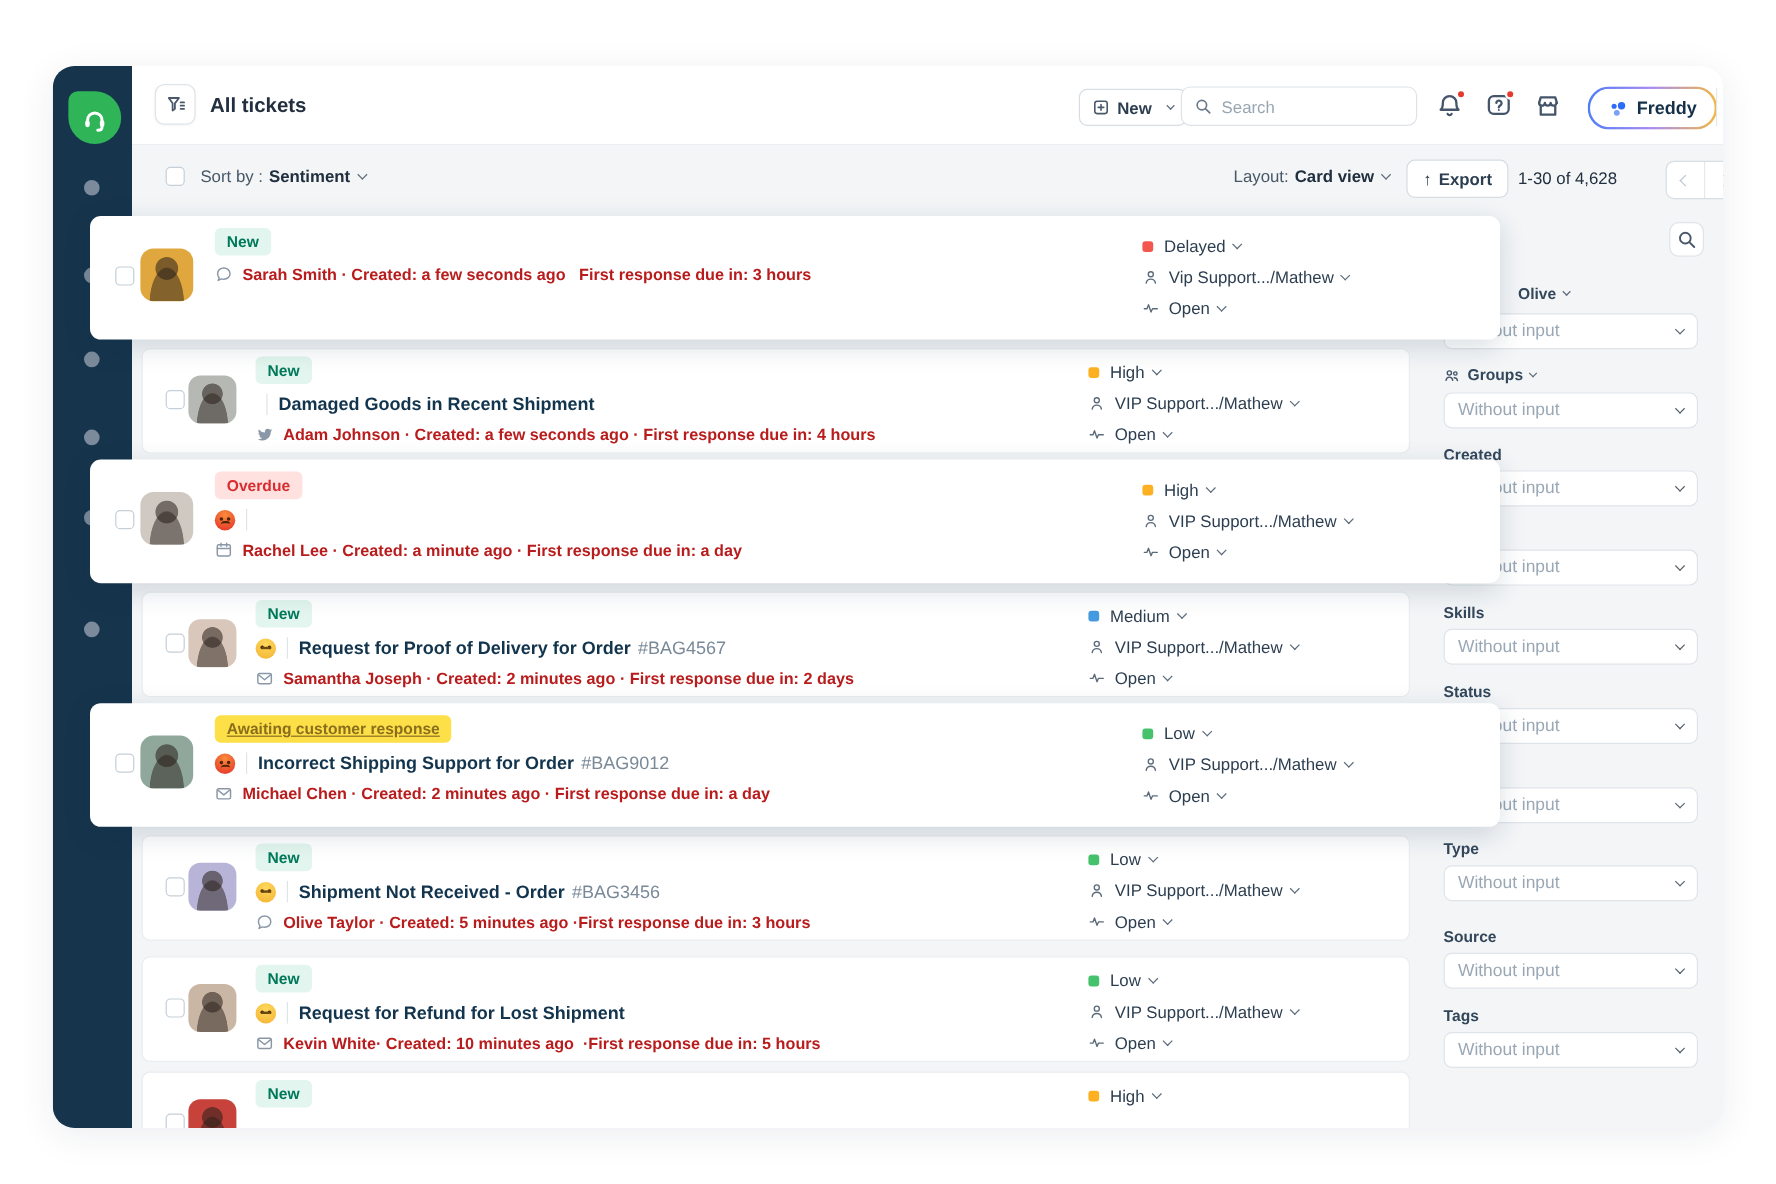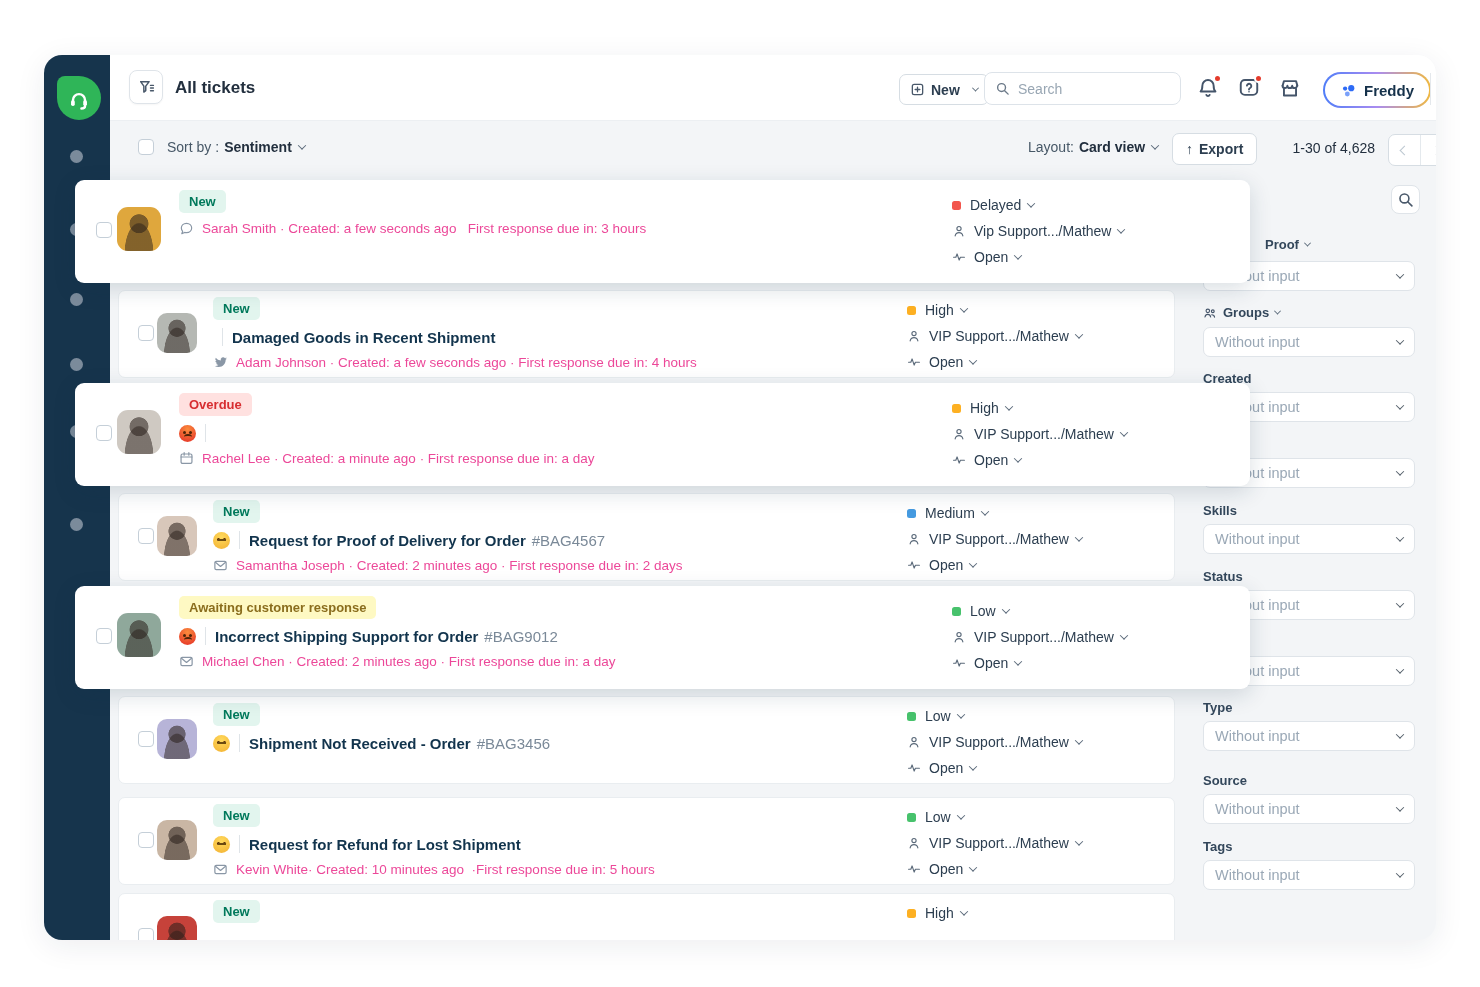--- a/index.html
+++ b/index.html
@@ -33,57 +33,57 @@
 
   
   .toolbar { position:absolute; left:66px; top:66px; right:0; height:50px; z-index:2; }
   .cbx { width:16px; height:16px; background:#fff; border:1.5px solid #c5cfd8; border-radius:4px; cursor:pointer; }
   .tb-cbx { position:absolute; left:28px; top:18px; }
   .tb-sort { position:absolute; left:57px; top:18px; font-size:14px; color:#475867; display:flex; align-items:center; }
   .tb-sort b { color:#222f3e; font-weight:700; margin-left:5px; }
   .tb-layout { position:absolute; left:918px; top:18px; font-size:14px; color:#475867; display:flex; align-items:center; cursor:pointer; }
   .tb-layout b { color:#222f3e; font-weight:700; margin-left:5px; }
   .tb-export { position:absolute; left:1062px; top:12px; height:32px; padding:0 13px; }
-  .tb-count { position:absolute; left:1155px; top:19px; width:110px; text-align:right; font-size:14px; color:#222f3e; }
+  .tb-count { position:absolute; left:1155px; top:19px; width:110px; text-align:left; font-size:14px; color:#222f3e; }
   .pager { position:absolute; left:1278px; top:13px; display:flex; border:1px solid #d6dde3; border-radius:7px; background:#fff; overflow:hidden; }
   .pager .pg { width:31px; height:30px; display:flex; align-items:center; justify-content:center; cursor:pointer; }
   .pager .pg + .pg { border-left:1px solid #e4e9ed; }
   .chevL { width:7px; height:7px; border-left:1.8px solid #bcc7d0; border-bottom:1.8px solid #bcc7d0; transform:rotate(45deg); }
   .chevR { width:7px; height:7px; border-right:1.8px solid #3c4d5c; border-top:1.8px solid #3c4d5c; transform:rotate(45deg); }
 
   
   .card { position:absolute; left:74px; width:1057px; height:88px; background:#fff; border:1px solid #e9edf0; border-radius:7px; z-index:2; }
   .card.elevated { left:31px; width:1175px; height:103px; border:none; border-radius:9px; box-shadow:0 6px 22px rgba(18,52,77,.16); z-index:5; }
   .card .cb { position:absolute; left:19px; top:34px; width:16px; height:16px; background:#fff; border:1.5px solid #c5cfd8; border-radius:4px; cursor:pointer; }
   .card.elevated .cb { left:21px; top:42px; }
   .avatar { position:absolute; left:38px; top:22px; width:40px; height:40px; border-radius:10px; overflow:hidden; }
   .card.elevated .avatar { left:42px; top:27px; width:44px; height:44px; border-radius:11px; }
   .avatar .sil { position:absolute; inset:0; background:radial-gradient(circle at 50% 38%, rgba(40,30,25,.55) 0 26%, transparent 28%), radial-gradient(ellipse at 50% 105%, rgba(40,30,25,.5) 0 45%, transparent 47%); }
   .content { position:absolute; left:94px; top:6px; }
   .card.elevated .content { left:104px; top:10px; }
   .badge { display:inline-block; font-size:13px; font-weight:700; padding:4px 10px; border-radius:5px; }
   .badge-new { background:#e2f5ee; color:#00795b; }
   .badge-overdue { background:#ffe1e0; color:#d72d30; }
-  .badge-awaiting { background:#fef9c3; color:#8a6d1d; }
+  .badge-awaiting { background:#fde047; color:#8a6d1d;text-decoration:underline; }
   .trow { display:flex; align-items:center; margin-top:7px; height:20px; }
   .emoji { width:17px; height:17px; border-radius:50%; position:relative; flex:0 0 auto; }
   .emoji-angry { background:radial-gradient(circle at 50% 25%, #fb8c3c, #e9442c 75%); }
   .emoji-neutral { background:radial-gradient(circle at 50% 30%, #ffd95c, #f5b93a 80%); }
   .emoji::before { content:""; position:absolute; left:4px; top:6px; width:3px; height:3px; border-radius:50%; background:#4e2408; box-shadow:6px 0 0 #4e2408; }
   .emoji::after { content:""; position:absolute; left:4.5px; width:8px; height:4px; }
   .emoji-angry::after { bottom:2px; border-top:2px solid #4e2408; border-radius:50% 50% 0 0; }
   .emoji-neutral::after { bottom:4px; border-top:2px solid #6b4a10; }
   .tdiv { width:1px; height:18px; background:#dfe4e8; margin:0 9px; }
   .trow .emoji:first-child + .tdiv { margin-left:9px; }
   .title { font-size:15px; font-weight:700; color:#12344d; cursor:pointer; white-space:nowrap; }
   .tid { font-size:15px; color:#7a8998; margin-left:6px; white-space:nowrap; }
   .mrow { display:flex; align-items:center; gap:8px; margin-top:8px; color:#77869a; }
   .cicon { width:15px; height:15px; }
   .cicon svg { width:15px; height:15px; }
-  .meta { font-size:13.5px; color:#ec4899; white-space:pre; }
+  .meta { font-size:13.5px; color:#b91c1c; white-space:pre;font-weight:bold; }
   .rcol { position:absolute; left:788px; top:6px; }
   .card.elevated .rcol { left:877px; top:12px; }
   .rrow { display:flex; align-items:center; height:26px; cursor:pointer; color:#2c3e50; }
   .pdot { width:9px; height:9px; border-radius:2.5px; margin-right:9px; flex:0 0 auto; }
   .ricon { width:14px; height:14px; margin-right:8px; color:#5b6a7a; flex:0 0 auto; }
   .ricon svg { width:14px; height:14px; }
   .rlabel { font-size:14px; color:#2c3e50; white-space:nowrap; }
   .chev { display:inline-block; width:6px; height:6px; border-right:1.6px solid #5b6a7a; border-bottom:1.6px solid #5b6a7a; transform:rotate(45deg) translate(-1px,-1px); margin-left:7px; }
 
   
@@ -432,20 +432,26 @@
         <span class="sil"></span>
       </div>
     <div class="content">
       <span class="badge badge-new">New</span>
       <div class="trow">
         <span class="emoji emoji-neutral"></span>
         <span class="tdiv"></span>
         <span class="title">Shipment Not Received - Order</span>
         <span class="tid">#BAG3456</span>
       </div>
+      <div class="mrow">
+        <span class="cicon"><svg viewBox="0 0 16 16" fill="none" stroke="#8a97a6" stroke-width="1.3" stroke-linejoin="round">
+              <path d="M8 2.5c3.1 0 5.5 2.2 5.5 5S11.1 12.5 8 12.5c-.7 0-1.4-.1-2-.3L3 13.5l.9-2.4C3.1 10.2 2.5 9 2.5 7.5c0-2.8 2.4-5 5.5-5z"></path>
+            </svg></span>
+        <span class="meta">Olive Taylor · Created: 5 minutes ago ·First response due in: 3 hours</span>
+      </div>
     </div>
     <div class="rcol">
       <div class="rrow">
           <span class="pdot" style="background: rgb(71, 194, 108);"></span>
           <span class="rlabel">Low</span>
           <span class="chev"></span>
         </div>
       <div class="rrow">
           <span class="ricon"><svg viewBox="0 0 16 16" fill="none" stroke="currentColor" stroke-width="1.3" stroke-linecap="round">
               <circle cx="8" cy="5.2" r="2.4"></circle>
@@ -528,21 +534,21 @@
 
   <div class="fside">
     <div class="iconbtn fs-search">
       <svg viewBox="0 0 16 16" fill="none" stroke="currentColor" stroke-width="1.5" stroke-linecap="round">
           <circle cx="7" cy="7" r="4.2"></circle>
           <path d="M10.3 10.3L14 14"></path>
         </svg>
     </div>
 
     <div class="fsec-label" style="top:66px; padding-left:62px">
-        <span>Proof</span>
+        <span>Olive</span>
         <span class="chev"></span>
       </div>
     <div class="fbox" style="top:90px">
         <span class="ph">Without input</span>
         <span class="chev"></span>
       </div>
 
     <div class="fsec-label" style="top:134px">
       <span class="licon"><svg viewBox="0 0 16 16" fill="none" stroke="currentColor" stroke-width="1.3" stroke-linecap="round">
             <circle cx="5.5" cy="5.5" r="2"></circle>

